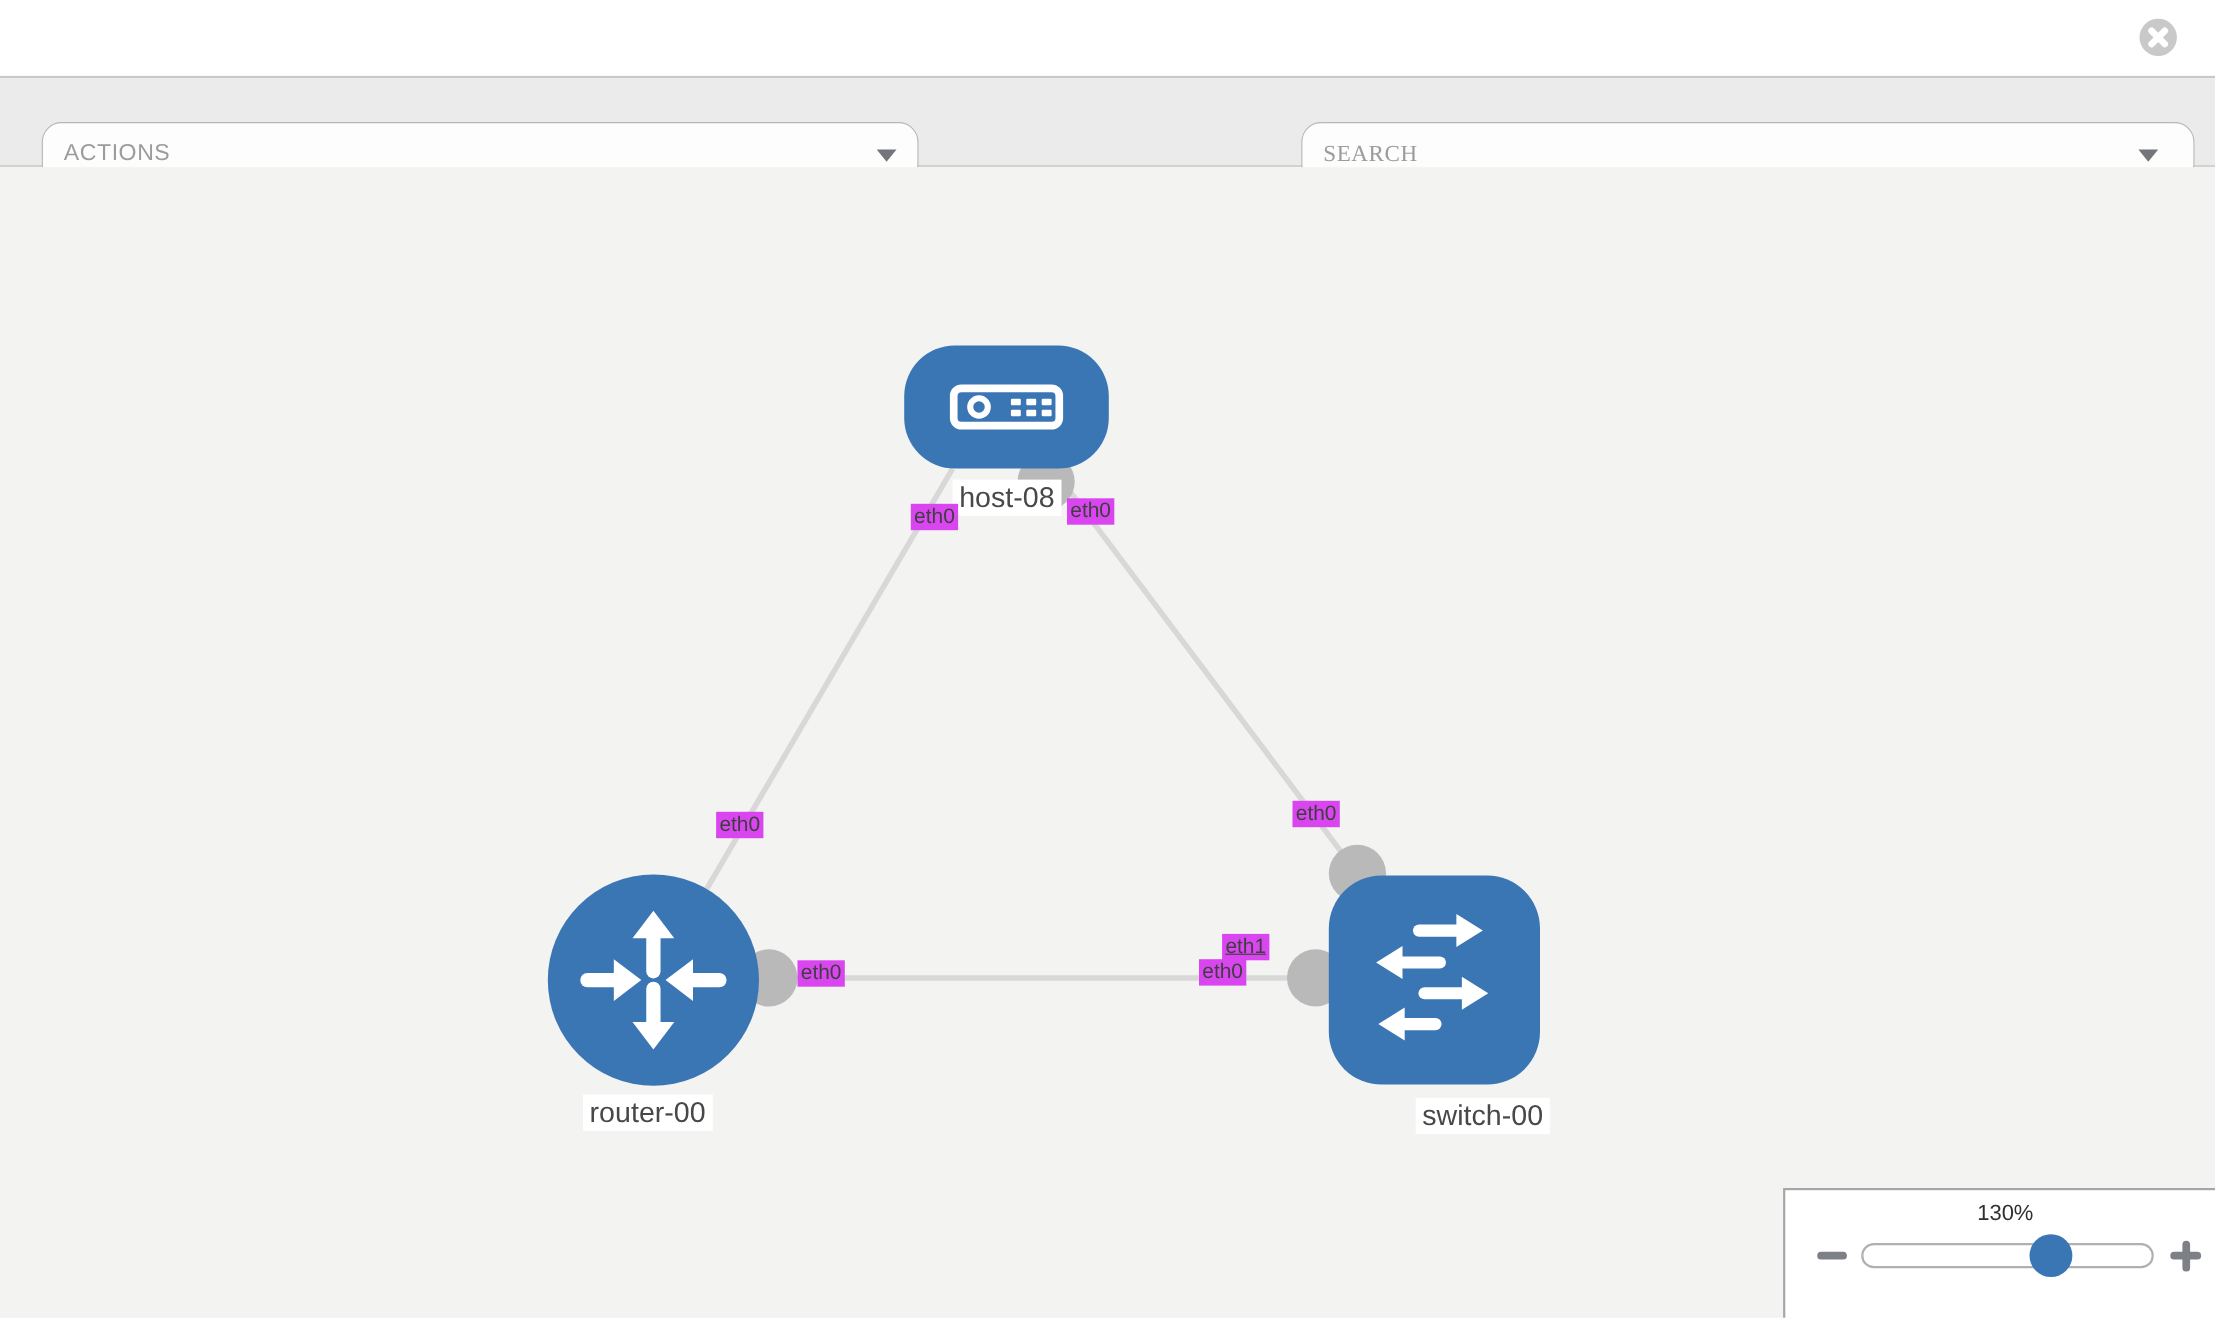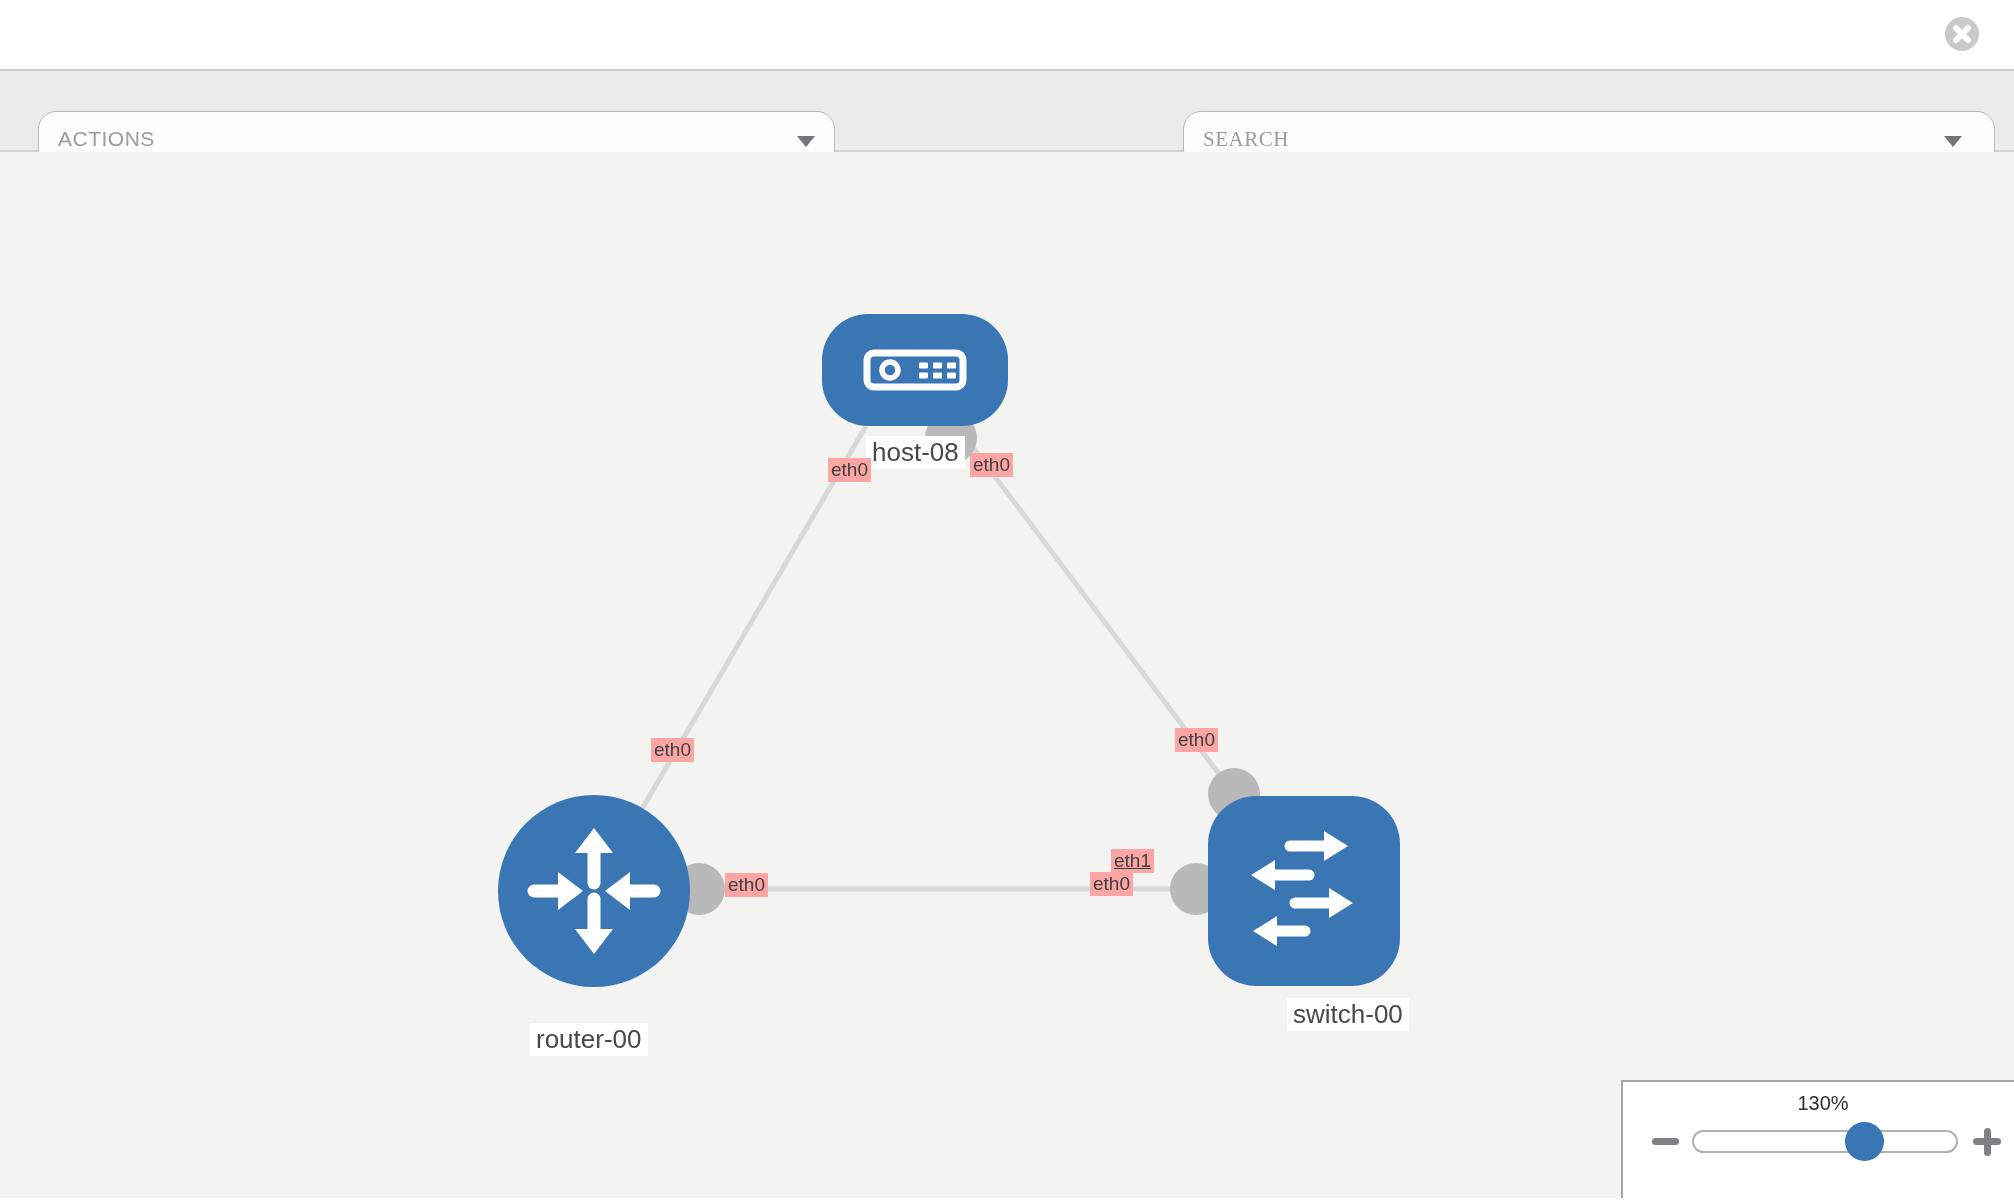--- a/index.html
+++ b/index.html
@@ -27,24 +27,24 @@
   .stage { position:relative; width:2014px; height:1046px; background:#f3f3f2; overflow:hidden; }
   .links-svg { position:absolute; left:0; top:0; z-index:1; }
 
   .node { position:absolute; background:#3b76b4; display:flex; align-items:center; justify-content:center; z-index:2; cursor:pointer; }
   .node-host   { left:822px;  top:162px; width:186px; height:112px; border-radius:46px; }
   .node-router { left:498px;  top:643px; width:192px; height:192px; border-radius:50%; }
   .node-switch { left:1208px; top:644px; width:192px; height:190px; border-radius:48px; }
 
   .node-label { position:absolute; z-index:3; background:#ffffff; color:#484848; font-size:26px; padding:2px 6px; line-height:1.1; white-space:nowrap; }
   .lbl-host   { left:866px;  top:284px; }
-  .lbl-router { left:530px;  top:871px; }
+  .lbl-router { left:530px;  top:843px; }
   .lbl-switch { left:1245px; top:846px;margin-left:42px; }
 
-  .iface-label { position:absolute; z-index:3; background:#fca5a5; color:#3f3f3f; font-size:19px; padding:1px 3px; line-height:1.15; white-space:nowrap; }
+  .iface-label { position:absolute; z-index:3; background:#d946ef; color:#3f3f3f; font-size:19px; padding:1px 3px; line-height:1.15; white-space:nowrap; }
   .if-host-l   { left:828px;  top:306px; }
   .if-host-r   { left:970px;  top:301px; }
   .if-router-t { left:651px;  top:586px; }
   .if-switch-t { left:1175px; top:576px; }
   .if-router-r { left:725px;  top:721px; }
   .if-sw-l-under { left:1090px; top:720px; z-index:3; }
   .if-sw-l-over  { left:1111px; top:697px; z-index:4;text-decoration:underline; }
 
   
   .zoom-panel { position:absolute; left:1621px; top:928px; width:400px; height:135px; background:#ffffff; border:2px solid #a6a6a6; z-index:10; }

